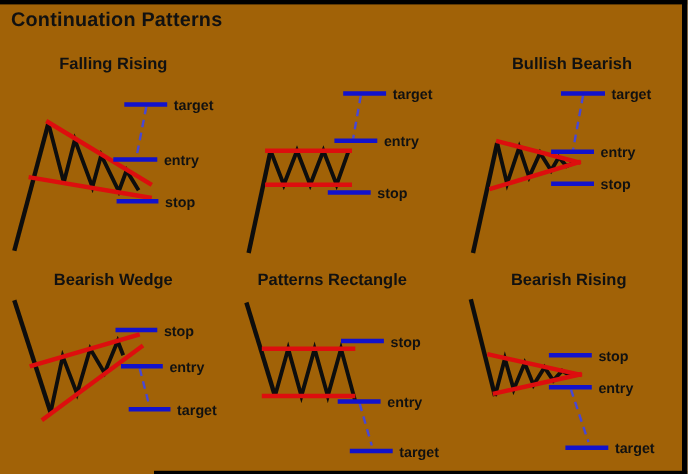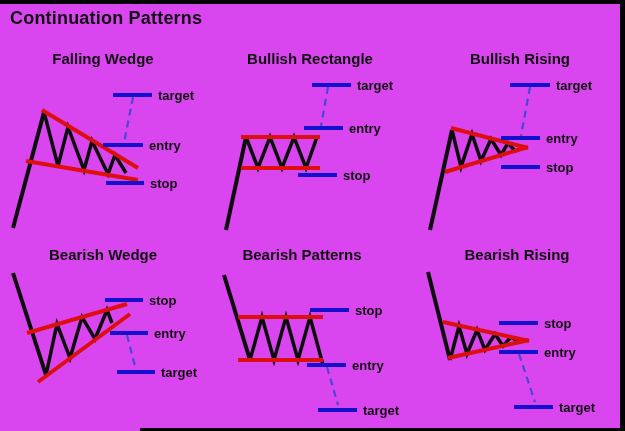--- a/index.html
+++ b/index.html
@@ -1,18 +1,18 @@
 <!DOCTYPE html>
 <html><head>
 <meta charset="utf-8">
 <style>
   html,body{margin:0;padding:0;background:#888;}
   #canvas{
     position:relative;width:625px;height:431px;overflow:hidden;
-    background:#d946ef;
+    background:#a16207;
     font-family:"Liberation Sans", sans-serif;
   }
   .edge{position:absolute;background:#000;}
   #edge-top{left:0;top:0;width:625px;height:4px;}
   #edge-right{right:0;top:0;width:5px;height:431px;}
   #edge-bottom{left:140px;bottom:0;width:485px;height:3px;}
   #title{
     position:absolute;left:10px;top:8px;
     font-size:18px;font-weight:bold;color:#111;letter-spacing:.2px;
   }
@@ -27,25 +27,24 @@
     font-size:13px;font-weight:bold;fill:#111;
   }
 </style>
 </head>
 <body>
 
 <div id="canvas">
 
   <div id="title">Continuation Patterns</div>
 
-  <div class="heading" style="left:5px;width:196px">Falling Wedge</div>
-  <div class="heading" style="left:212px;width:196px">Bullish Rectangle</div>
-  <div class="heading" style="left:422px;width:196px">Bullish Rising</div>
+  <div class="heading" style="left:5px;width:196px">Falling Rising</div>
+  <div class="heading" style="left:422px;width:196px">Bullish Bearish</div>
   <div class="heading row2" style="left:5px;width:196px">Bearish Wedge</div>
-  <div class="heading row2" style="left:204px;width:196px">Bearish Patterns</div>
+  <div class="heading row2" style="left:204px;width:196px">Patterns Rectangle</div>
   <div class="heading row2" style="left:419px;width:196px">Bearish Rising</div>
 
   <svg class="panel" style="left:0;top:70px" width="205" height="165" viewBox="0 0 205 165">
     <line x1="13" y1="158" x2="44" y2="42" stroke="#0d0d0d" stroke-width="4"></line>
     <polyline points="44,42 58,96 68,57 84,100 92,71 108,104 115,85 126,103" fill="none" stroke="#0d0d0d" stroke-width="3.5"></polyline>
     <line x1="42" y1="40" x2="138" y2="98" stroke="#dd0e0e" stroke-width="4"></line>
     <line x1="26" y1="91" x2="138" y2="110" stroke="#dd0e0e" stroke-width="4"></line>
     <line x1="133" y1="27" x2="124" y2="73" stroke="#4848d4" stroke-width="2.2" stroke-dasharray="7 5"></line>
     <line x1="113" y1="25" x2="152" y2="25" stroke="#1212cc" stroke-width="4"></line>
     <line x1="103" y1="75" x2="143" y2="75" stroke="#1212cc" stroke-width="4"></line>

